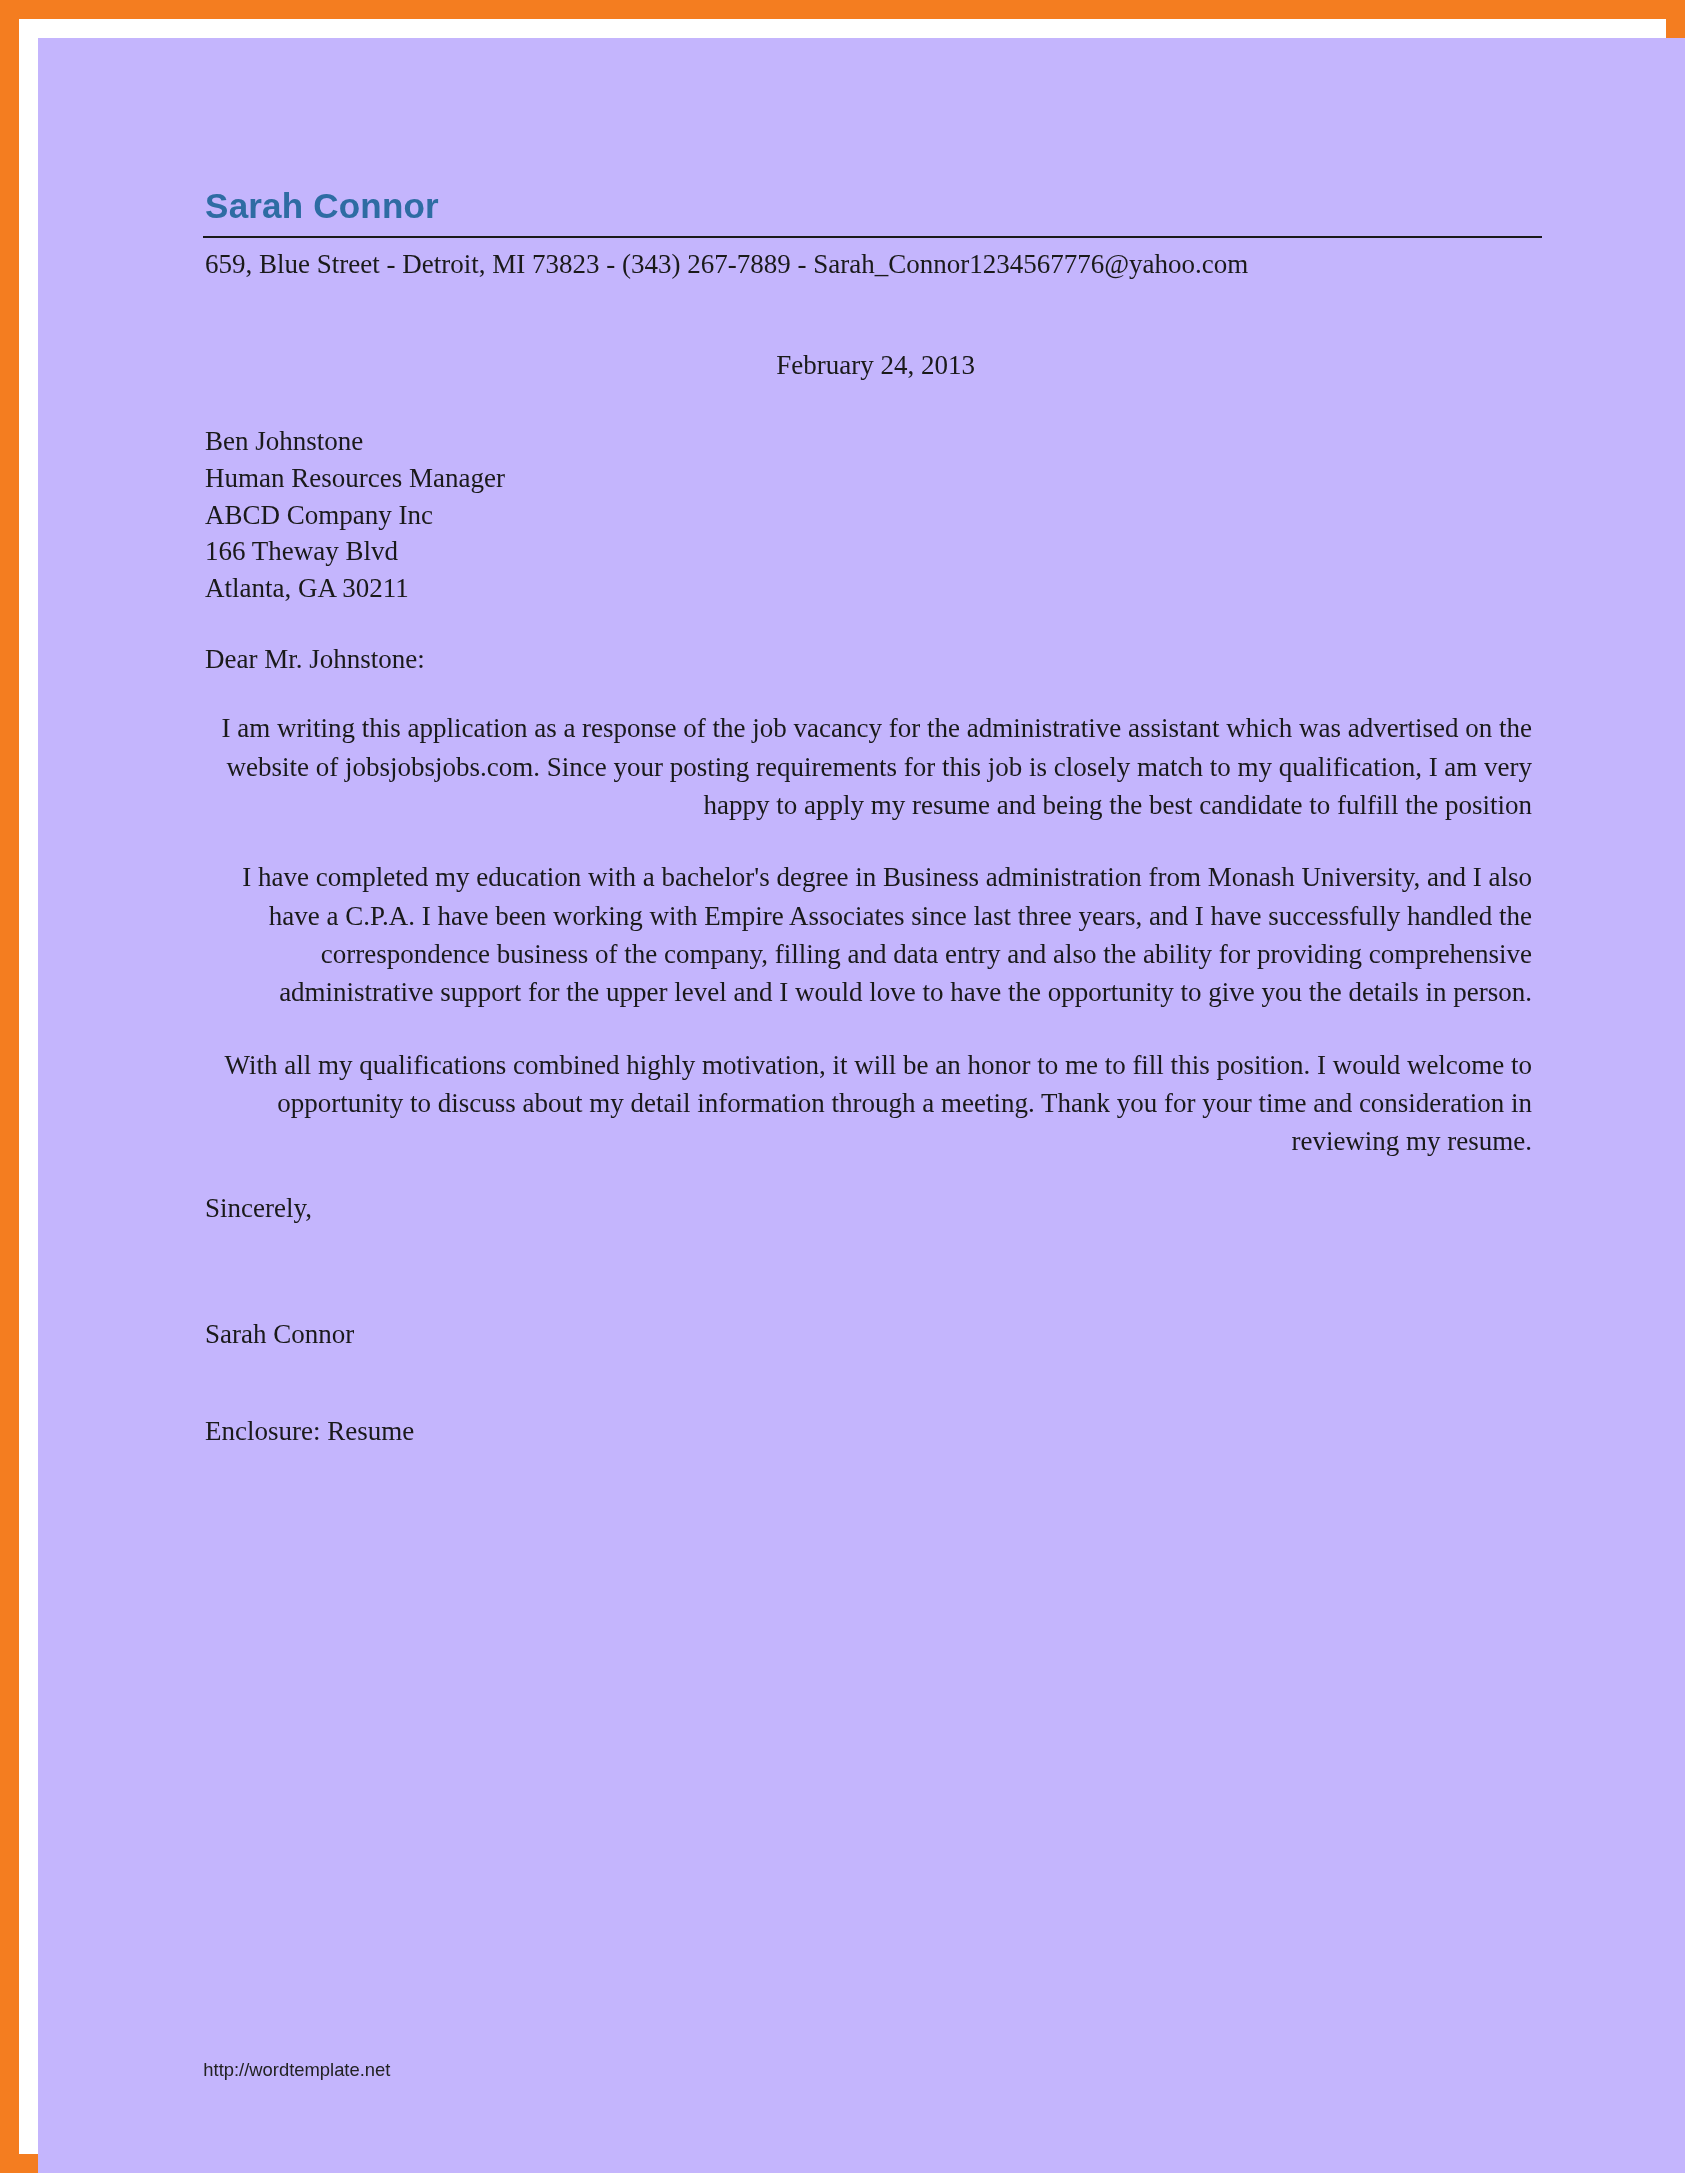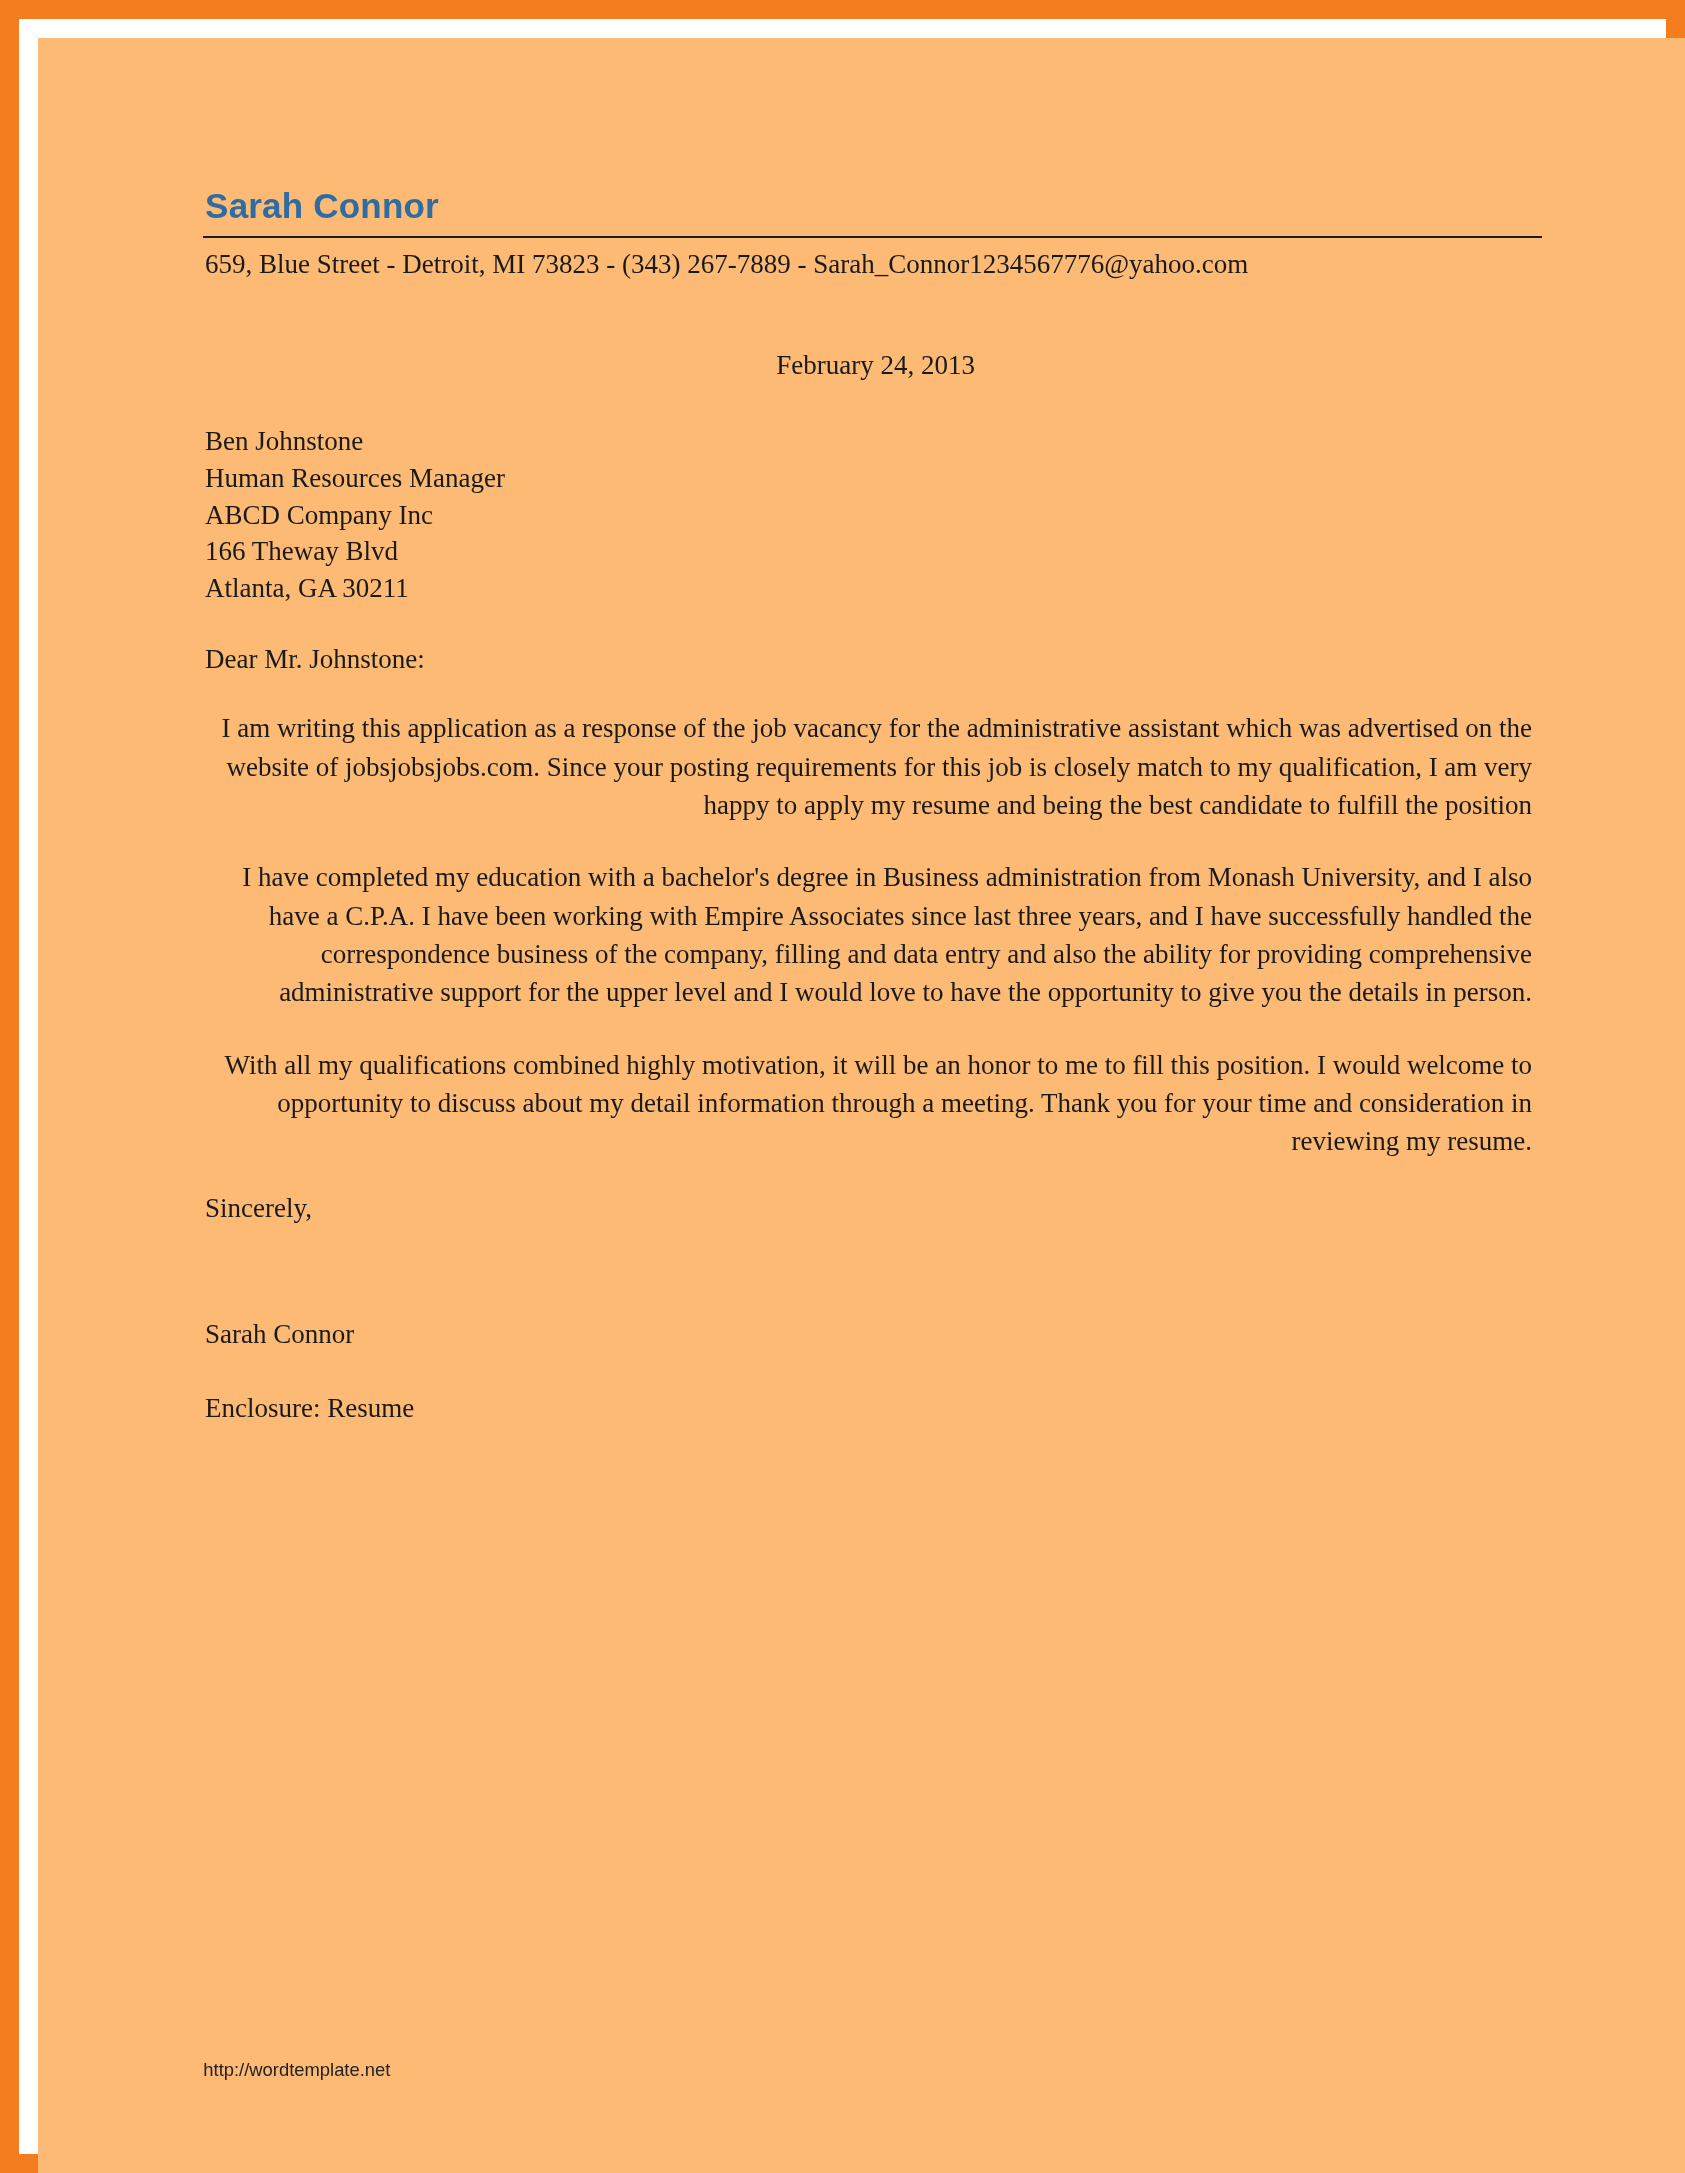--- a/index.html
+++ b/index.html
@@ -21,21 +21,21 @@
     box-sizing: border-box;
     border: 19.3px solid #f47d20;
     background: #ffffff;
   }
   .sheet {
     position: absolute;
     left: 19.3px;
     top: 19.3px;
     width: 1647px;
     height: 2135px;
-    background: #fdba74;
+    background: #c4b5fd;
     box-sizing: border-box;
   }
   .letter {
     position: absolute;
     left: 165px;
     top: 149px;
     width: 1343px;
   }
   .letterhead-name {
     color: #2e6ca3;
@@ -98,21 +98,21 @@
     color: #1a1a1a;
     padding-left: 1.8px;
   }
   .signature {
     margin-top: 95px;
     font-size: 27px;
     color: #1a1a1a;
     padding-left: 1.8px;
   }
   .enclosure {
-    margin-top: 43px;
+    margin-top: 66px;
     font-size: 27px;
     color: #1a1a1a;
     padding-left: 1.8px;
   }
   .footer-url {
     position: absolute;
     left: 165px;
     top: 2021px;
     font-family: "Liberation Sans", sans-serif;
     font-size: 18.4px;

